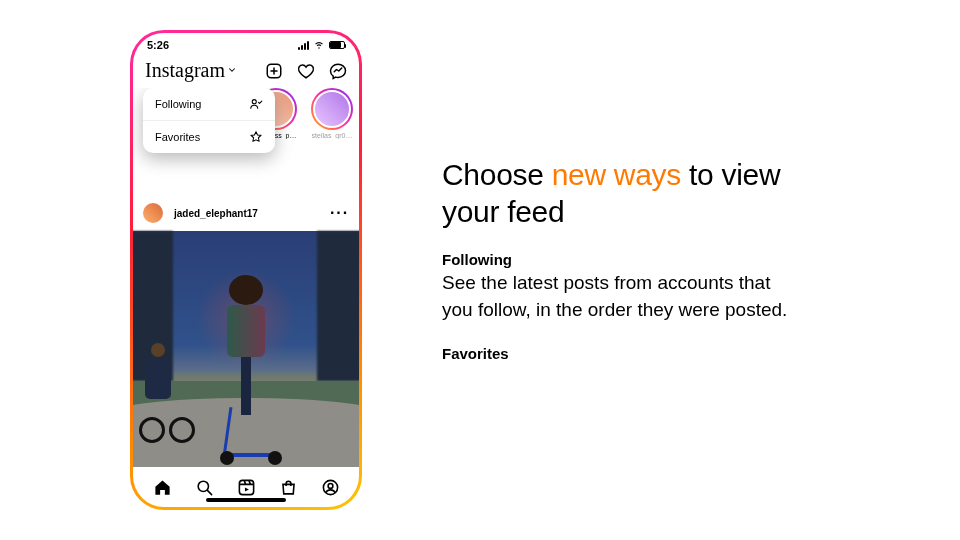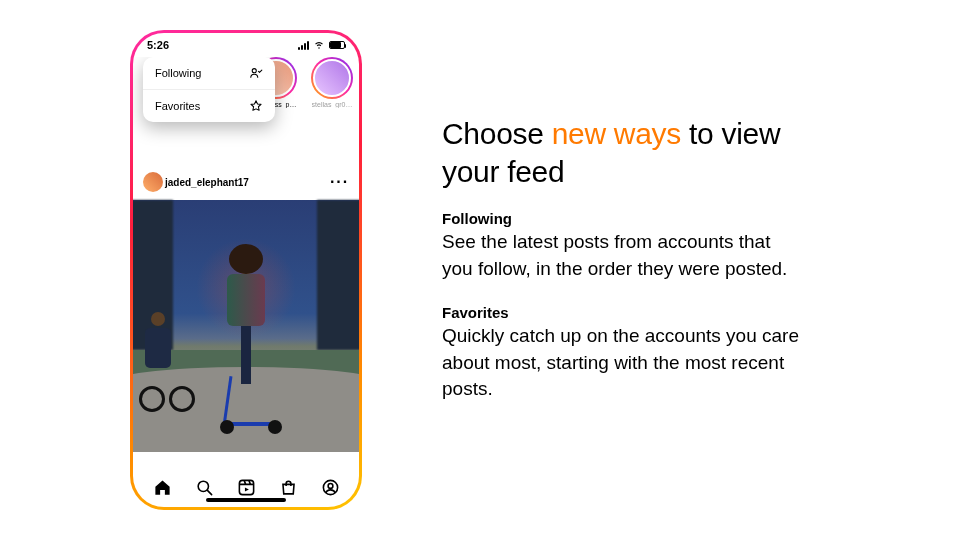--- a/index.html
+++ b/index.html
@@ -89,21 +89,21 @@
     display:flex;align-items:center;justify-content:space-between;
     padding:9px 12px; font-size:11px;
   }
   .dropdown .item + .item{border-top:1px solid #eee;}
   .dicon svg{width:14px;height:14px;display:block;}
 
   .post-header{
     display:flex;align-items:center;justify-content:space-between;
     padding:8px 10px;
   }
-  .post-user{display:flex;align-items:center;gap:2px;font-size:10px;font-weight:600;}
+  .post-user{display:flex;align-items:center;gap:11px;font-size:10px;font-weight:600;}
   .post-user .av{width:20px;height:20px;border-radius:50%;background:linear-gradient(45deg,#ffb06b,#d96b3a);}
   .more{letter-spacing:1px;font-weight:700;}
 
   .post-img{
     height:252px;
     background:
       radial-gradient(circle at 50% 35%, rgba(255,80,40,.25), transparent 25%),
       linear-gradient(to bottom,#2a3e75 0%,#30518b 45%,#5a6c8a 55%,#707a6c 58%,#8e908a 70%,#b0aba3 100%);
     position:relative;
   }
@@ -165,20 +165,49 @@
           <svg viewBox="0 0 24 24" width="12" height="12">
               <path fill="#000" d="M12 18.5a1.5 1.5 0 1 0 0 3 1.5 1.5 0 0 0 0-3Zm-4.5-3.8 1.7 1.7a4 4 0 0 1 5.6 0l1.7-1.7a6.5 6.5 0 0 0-9 0Zm-3.3-3.3 1.7 1.7a8.7 8.7 0 0 1 12.2 0l1.7-1.7a11 11 0 0 0-15.6 0Z"></path>
             </svg>
         </span>
         <span class="battery">
             <i></i>
           </span>
       </div>
     </div>
 
+    <div class="app-header">
+      <div class="logo">
+        <span>Instagram</span>
+        <span class="chev">
+          <svg width="10" height="10" viewBox="0 0 24 24">
+              <path d="m6 9 6 6 6-6" fill="none" stroke="#000" stroke-width="2.5" stroke-linecap="round" stroke-linejoin="round"></path>
+            </svg>
+        </span>
+      </div>
+      <div class="header-icons">
+        <span class="hicon">
+          <svg viewBox="0 0 24 24">
+              <rect x="3" y="3" width="18" height="18" rx="5" fill="none" stroke="#000" stroke-width="2"></rect>
+              <path d="M12 8v8M8 12h8" stroke="#000" stroke-width="2" stroke-linecap="round"></path>
+            </svg>
+        </span>
+        <span class="hicon">
+          <svg viewBox="0 0 24 24">
+              <path d="M12 21s-7.5-4.9-9.5-9.4C.9 7.8 3.7 4 7.4 4c2 0 3.6 1.1 4.6 2.7C13 5.1 14.6 4 16.6 4c3.7 0 6.5 3.8 4.9 7.6C19.5 16.1 12 21 12 21Z" fill="none" stroke="#000" stroke-width="2"></path>
+            </svg>
+        </span>
+        <span class="hicon">
+          <svg viewBox="0 0 24 24">
+              <path d="M12 3C6.5 3 2 7 2 12c0 2.8 1.4 5.3 3.6 6.9V22l3.3-1.8c1 .3 2 .4 3.1.4 5.5 0 10-4 10-9S17.5 3 12 3Z" fill="none" stroke="#000" stroke-width="2"></path>
+              <path d="m7 13 3-3 3 2 4-4" fill="none" stroke="#000" stroke-width="2" stroke-linecap="round" stroke-linejoin="round"></path>
+            </svg>
+        </span>
+      </div>
+    </div>
 
     <div class="content">
 
       <div class="stories">
         <div class="story">
           <div class="ring grey">
               <div class="pic c1"></div>
             </div>
           <span class="lbl">Your Story</span>
         </div>
@@ -299,15 +328,14 @@
 <div class="copy">
   <h1>
     <span>Choose </span><span class="accent">new ways</span><span> to view your feed</span>
   </h1>
   <div class="block">
     <h3>Following</h3>
     <p>See the latest posts from accounts that you follow, in the order they were posted.</p>
   </div>
   <div class="block">
     <h3>Favorites</h3>
-    <p>Quickly catch up on the accounts you care about most, starting with the most recent posts.</p>
   </div>
 </div>
 
 </body></html>

